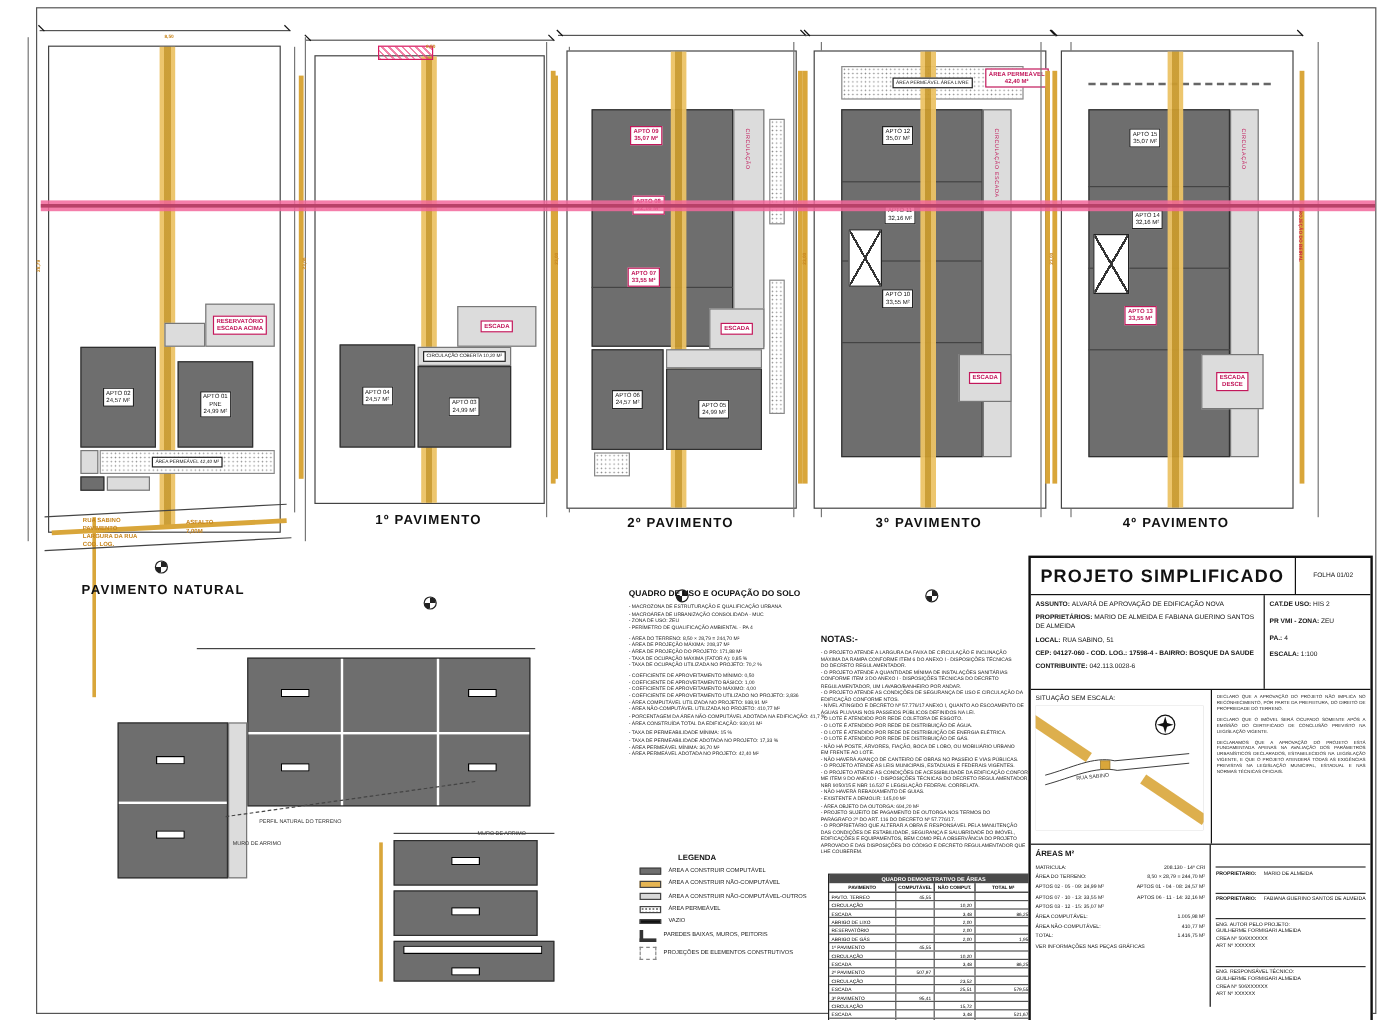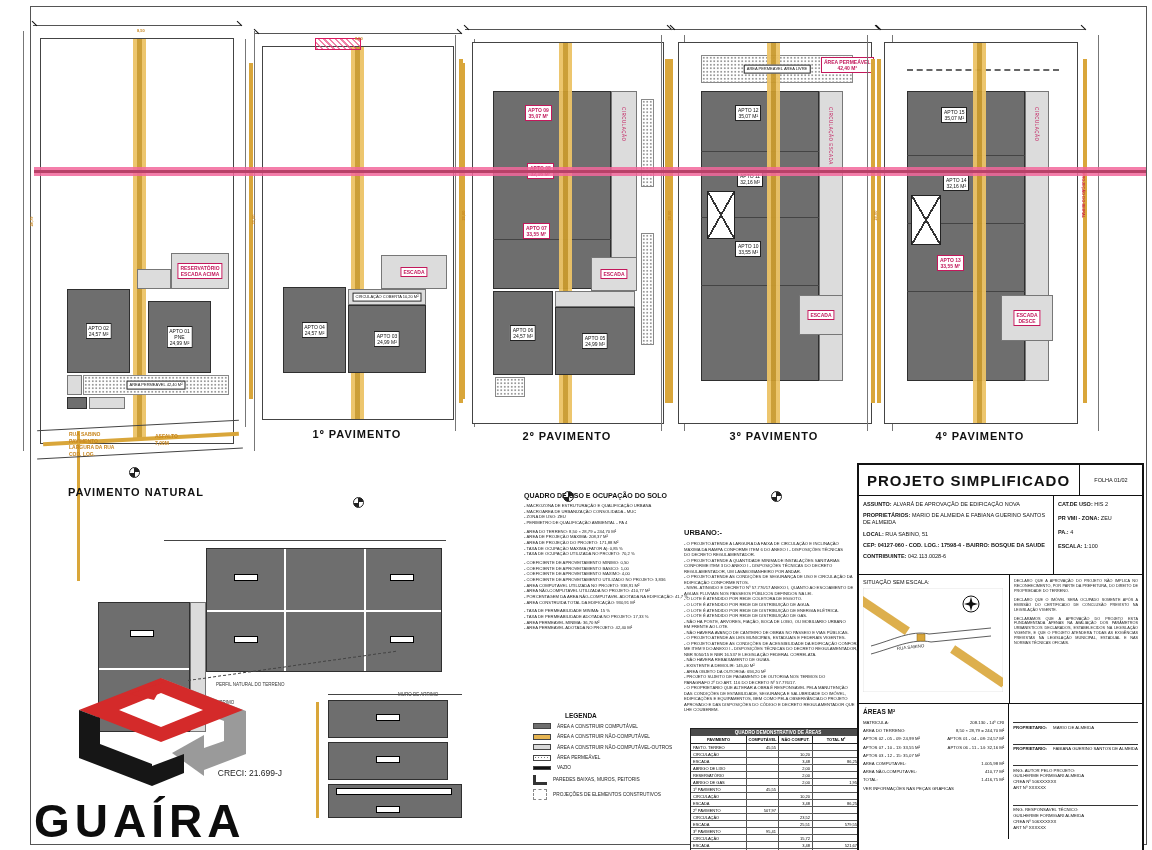--- a/index.html
+++ b/index.html
@@ -398,21 +398,21 @@
         <div class="ln" style="position: static;">- ÁREA CONSTRUÍDA TOTAL DA EDIFICAÇÃO: 930,91 M²</div>
         <div class="ln" style="position: static; height: 3px;"></div>
         <div class="ln" style="position: static;">- TAXA DE PERMEABILIDADE MÍNIMA: 15 %</div>
         <div class="ln" style="position: static;">- TAXA DE PERMEABILIDADE ADOTADA NO PROJETO: 17,33 %</div>
         <div class="ln" style="position: static;">- ÁREA PERMEÁVEL MÍNIMA: 36,70 M²</div>
         <div class="ln" style="position: static;">- ÁREA PERMEÁVEL ADOTADA NO PROJETO: 42,40 M²</div>
       </div>
   </div>
 
   <div id="notas">
-    <div class="block-title">URBANO:-</div>
+    <div class="block-title">NOTAS:-</div>
     <div class="lines">
         <div class="ln" style="position: static;">- O PROJETO ATENDE A LARGURA DA FAIXA DE CIRCULAÇÃO E INCLINAÇÃO</div>
         <div class="ln" style="position: static;">MÁXIMA DA RAMPA CONFORME ITEM 6 DO ANEXO I - DISPOSIÇÕES TÉCNICAS</div>
         <div class="ln" style="position: static;">DO DECRETO REGULAMENTADOR.</div>
         <div class="ln" style="position: static;">- O PROJETO ATENDE A QUANTIDADE MÍNIMA DE INSTALAÇÕES SANITÁRIAS</div>
         <div class="ln" style="position: static;">CONFORME ITEM 3 DO ANEXO I - DISPOSIÇÕES TÉCNICAS DO DECRETO</div>
         <div class="ln" style="position: static;">REGULAMENTADOR, UM LAVABO/BANHEIRO POR ANDAR.</div>
         <div class="ln" style="position: static;">- O PROJETO ATENDE AS CONDIÇÕES DE SEGURANÇA DE USO E CIRCULAÇÃO DA</div>
         <div class="ln" style="position: static;">EDIFICAÇÃO CONFORME NTOS.</div>
         <div class="ln" style="position: static;">- NÍVEL ATINGIDO E DECRETO Nº 57.776/17 ANEXO I, QUANTO AO ESCOAMENTO DE</div>
@@ -689,26 +689,13 @@
               <div>ENG. RESPONSÁVEL TÉCNICO:</div>
               <div>GUILHERME FORMIGARI ALMEIDA</div>
               <div>CREA Nº 506XXXXXX</div>
               <div>ART Nº XXXXXX</div>
             </div>
           </div>
         </div>
     </div>
   </div>
 
-  <div id="logo">
-    <svg width="250" height="122" viewBox="0 0 250 122" style="position:absolute;left:0;top:0;">
-      <path fill="#9a9a9a" d="M127,14 L212,47 L212,90 L170,106 L170,84 L190,77 L190,57 L127,33 Z"></path>
-      <polygon fill="#9a9a9a" points="170,112 138,89 170,71"></polygon>
-      <polygon fill="#d42a2a" points="45,46 127,14 209,46 127,78"></polygon>
-      <polygon fill="#fff" points="85,46 127,29 169,46 127,63"></polygon>
-      <polygon fill="#d42a2a" points="96,30 130,18 120,36"></polygon>
-      <path fill="#161616" d="M45,46 L45,94 L118,122 L118,100 L66,80 L66,54 Z"></path>
-      <path fill="#161616" d="M118,122 L150,109 L150,90 L118,102 Z"></path>
-    </svg>
-    <div class="creci">CRECI: 21.699-J</div>
-    <div class="wordmark">GUAÍRA</div>
-  </div>
 </div>
 
 </body></html>

